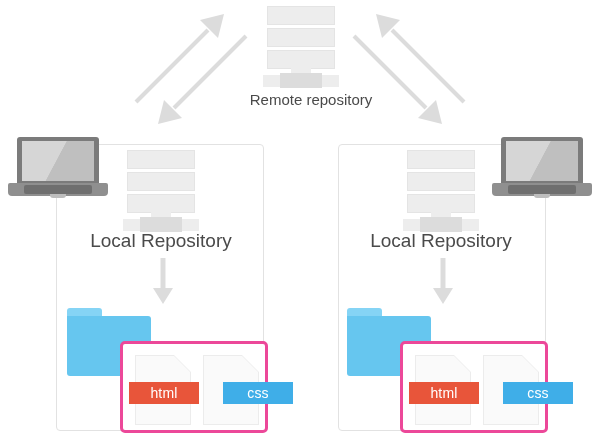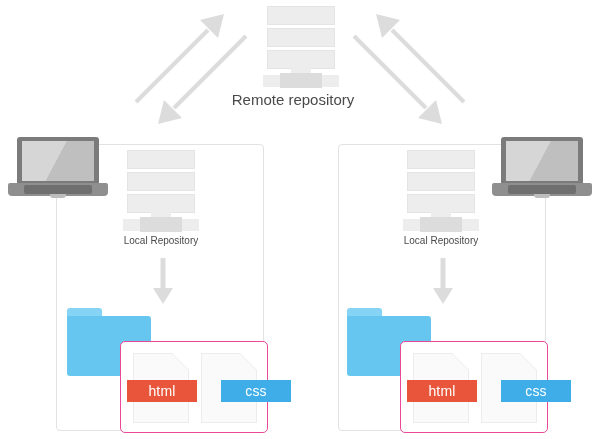--- a/index.html
+++ b/index.html
@@ -22,21 +22,21 @@
   
   .panel {
     border: 1px solid #e2e2e2;
     border-radius: 4px;
     background: transparent;
   }
 
   
   .label {
     color: #4a4a4a;
-    font-size: 10px;
+    font-size: 19px;
     line-height: 18px;
     text-align: center;
     white-space: nowrap;
   }
   .label-remote { font-size: 15px; }
 
   
   .server { width: 86px; height: 82px; }
   .srv-slab {
     position: absolute;
@@ -149,21 +149,21 @@
     top: 8px;
     width: 84px;
     height: 60px;
     background: #66c6ef;
     border-radius: 0 3px 3px 3px;
   }
 
   
   .files-card {
     background: #ffffff;
-    border: 1px solid #ec4899;
+    border: 3px solid #ec4899;
     border-radius: 5px;
     box-sizing: border-box;
   }
   .file {
     position: absolute;
     top: 11px;
     width: 56px;
     height: 70px;
     background: #fafafa;
     border: 1px solid #ececec;
@@ -234,21 +234,21 @@
 
   <div class="abs server" style="left:258px; top:6px;">
     <div class="srv-slab s1"></div>
     <div class="srv-slab s2"></div>
     <div class="srv-slab s3"></div>
     <div class="srv-neck"></div>
     <div class="srv-wing left"></div>
     <div class="srv-wing right"></div>
     <div class="srv-base"></div>
   </div>
-  <div class="abs label label-remote" style="left:193px; top:91px; width:200px;">Remote repository</div>
+  <div class="abs label label-remote" style="left:211px; top:91px; width:200px;">Remote repository</div>
 
   <div class="abs panel" style="left:56px; top:144px; width:206px; height:285px;"></div>
 
   <div class="abs laptop" style="left:8px; top:137px;">
     <div class="lt-lid">
       <div class="lt-screen">
         <div class="lt-glare"></div>
       </div>
     </div>
     <div class="lt-base"></div>

